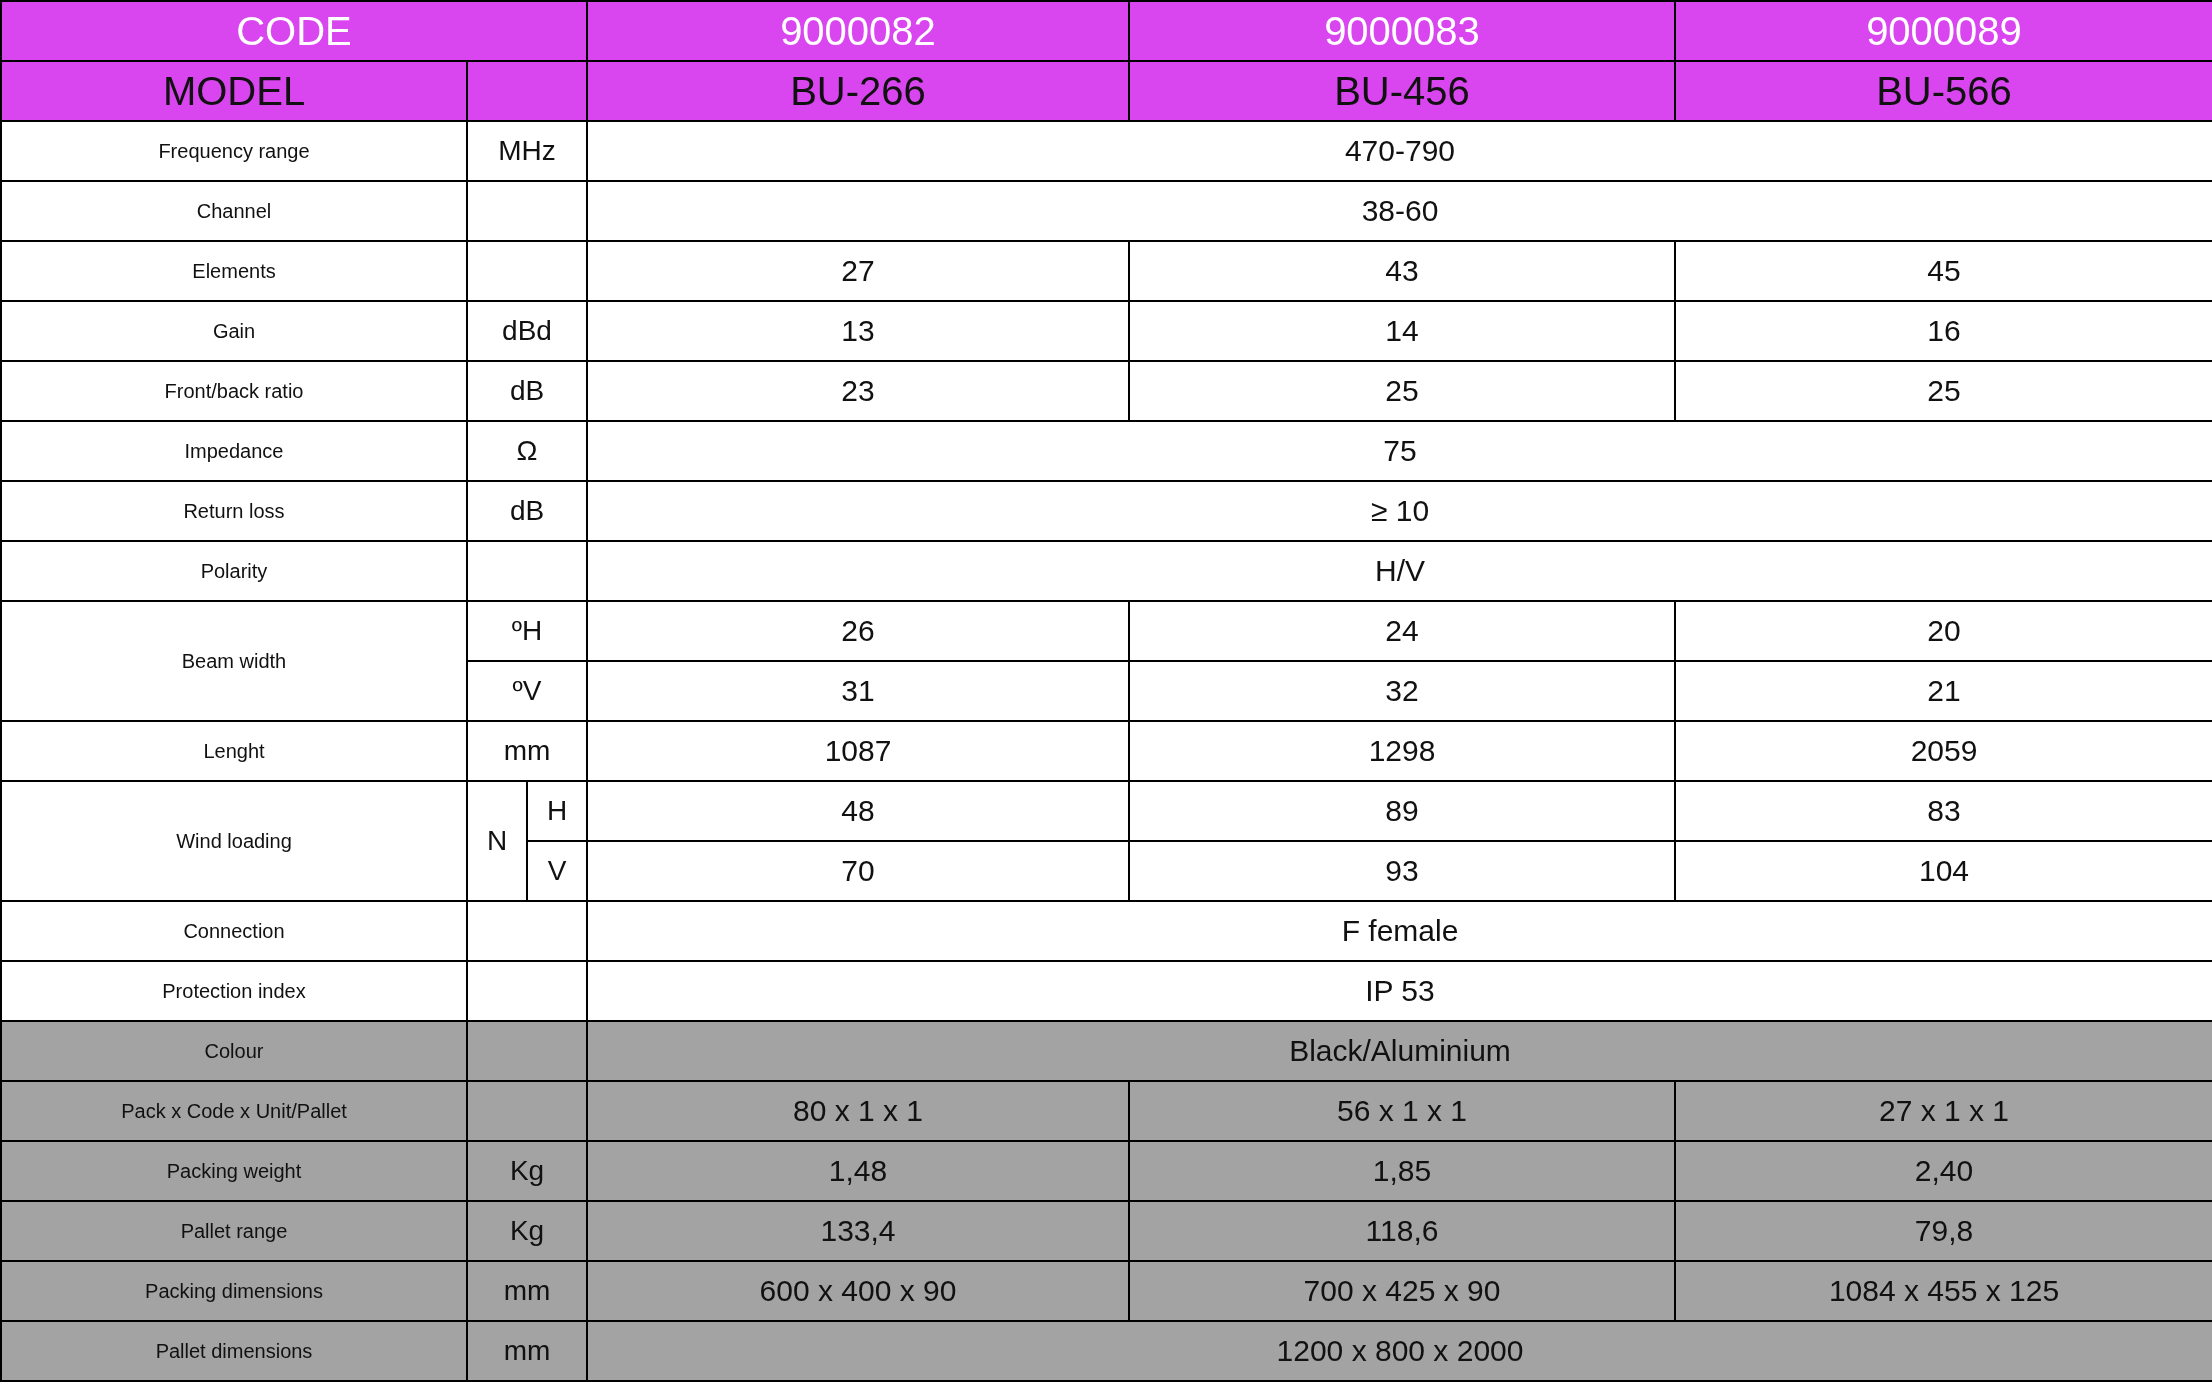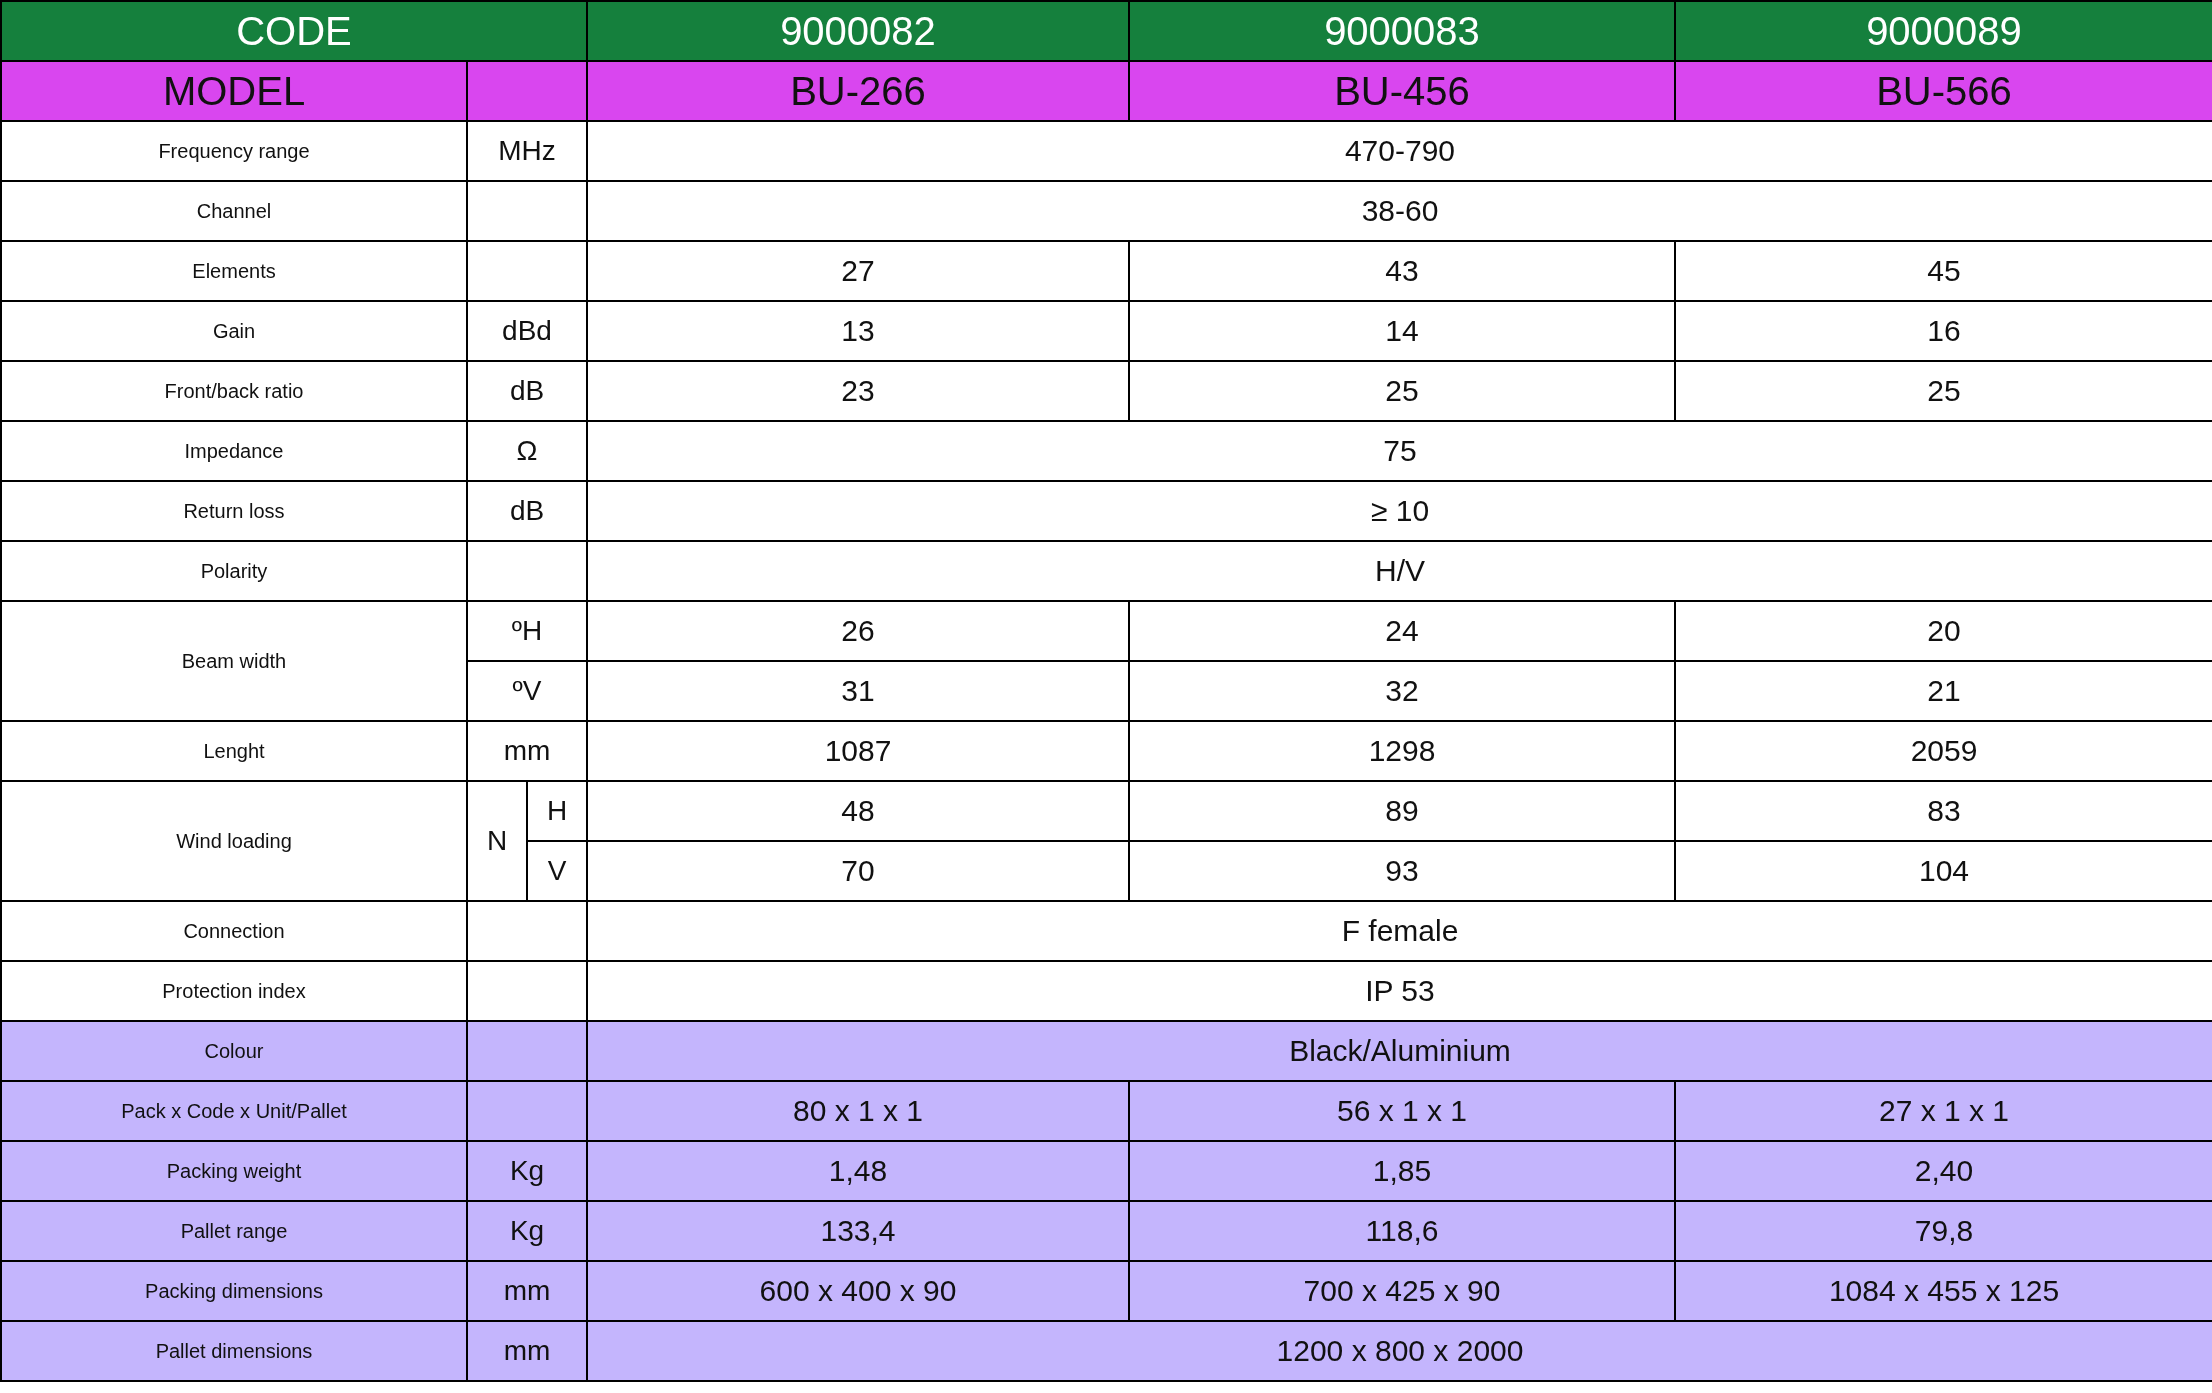--- a/index.html
+++ b/index.html
@@ -33,39 +33,39 @@
   col.c-m1      { width: 542px; }
   col.c-m2      { width: 546px; }
   col.c-m3      { width: 538px; }
 
   td.label {
     text-align: left;
     padding-left: 12px;
     font-size: 20px;
   }
   tr.code-row td {
-    background: #15803d;
+    background: #d946ef;
     color: #ffffff;
     border-color: #000000;
     font-size: 40px;
     height: 62px;
   }
   tr.code-row td.label {
     font-size: 40px;
   }
   tr.model-row td {
     background: #d946ef;
     font-size: 40px;
     height: 62px;
   }
   tr.model-row td.label {
     font-size: 40px;
   }
   tr.grey td {
-    background: #c4b5fd;
+    background: #a3a3a3;
   }
   td.unit {
     font-size: 28px;
   }
 </style>
 </head>
 <body>
 
 <table id="spec-table">
   <colgroup>

